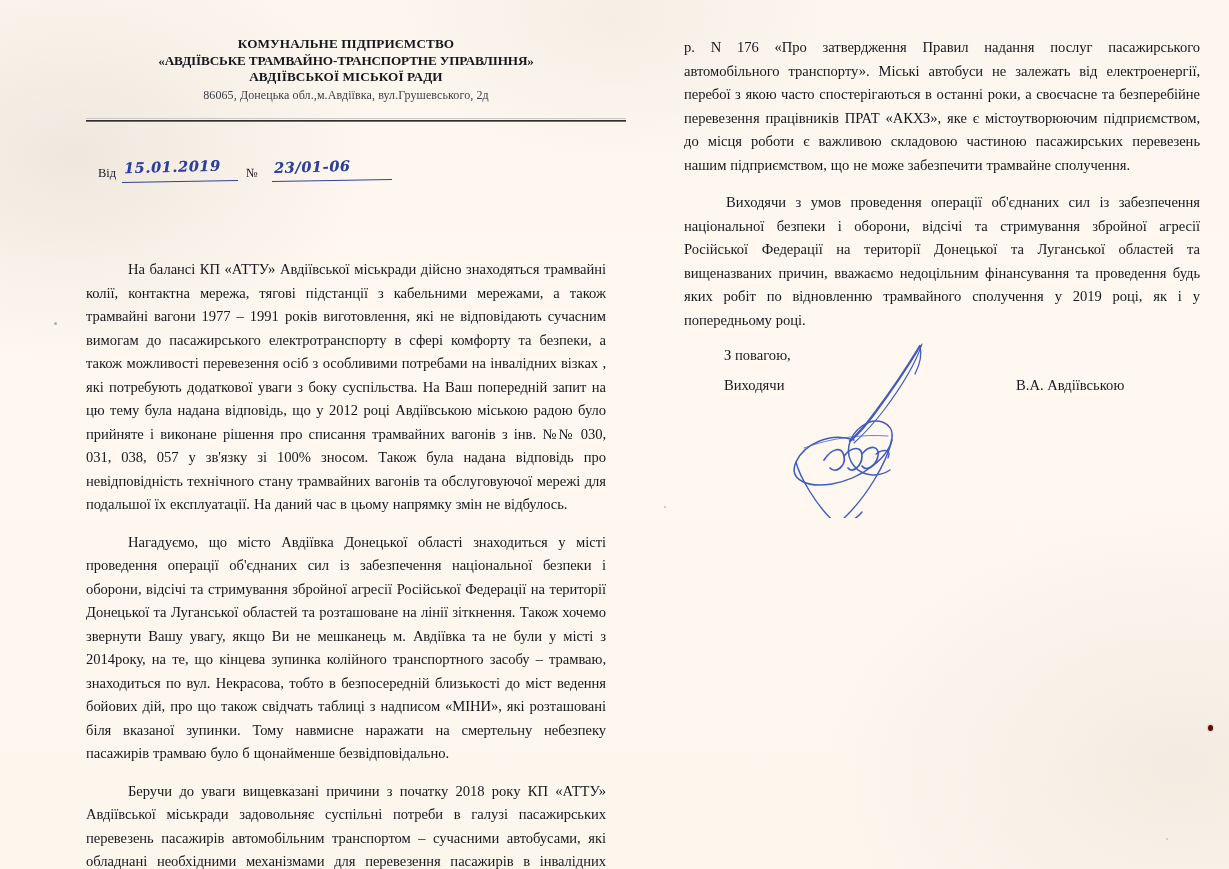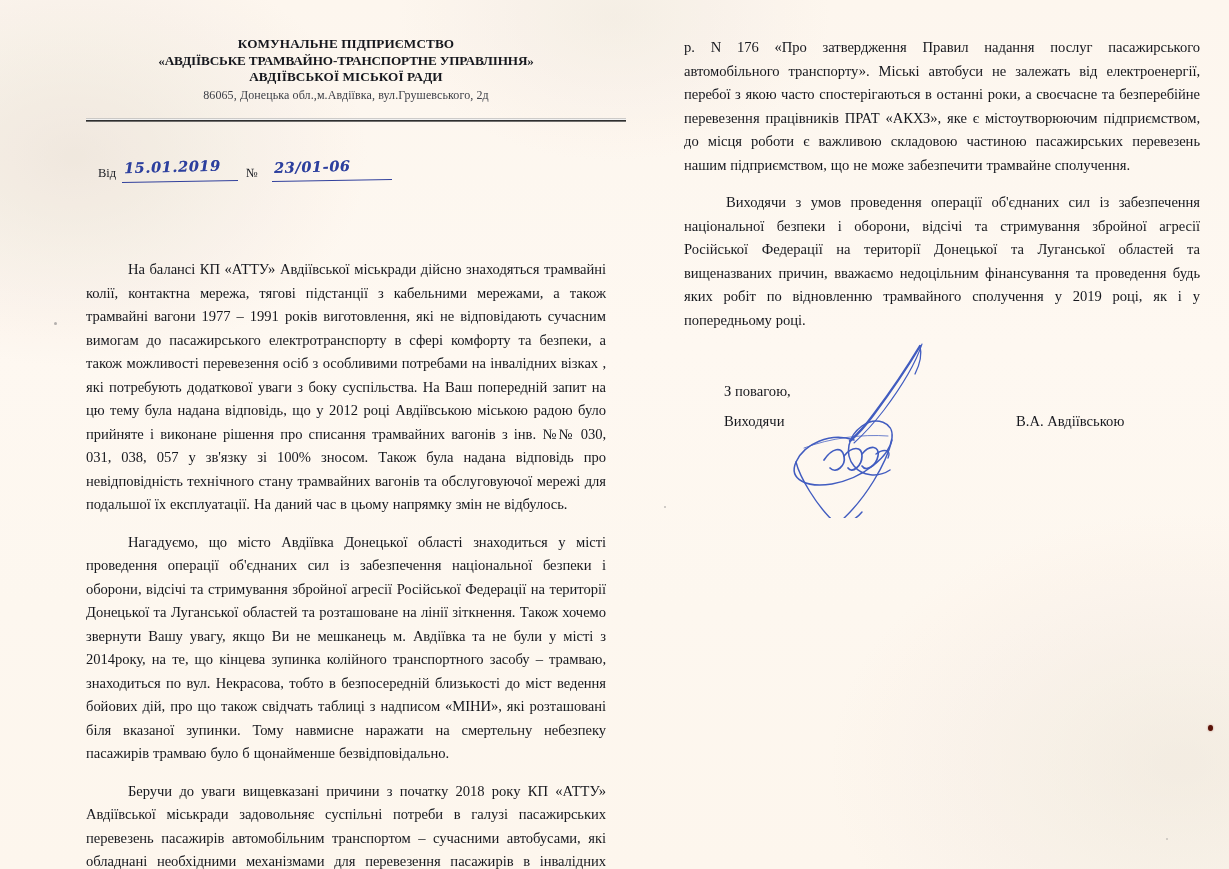--- a/index.html
+++ b/index.html
@@ -155,21 +155,20 @@
     left: 684px;
     top: 344px;
     width: 516px;
     height: 180px;
   }
   .sign-text {
     position: absolute;
     font-size: 14.6px;
     line-height: 22px;
     color: #16181e;
-    margin-top: 36px;
   }
   #sign-regards { left: 40px; top: 0px; }
   #sign-role    { left: 40px; top: 30px; }
   #sign-name    { left: 332px; top: 30px; }
 
   #signature-svg {
     position: absolute;
     left: 86px;
     top: -16px;
     width: 230px;

